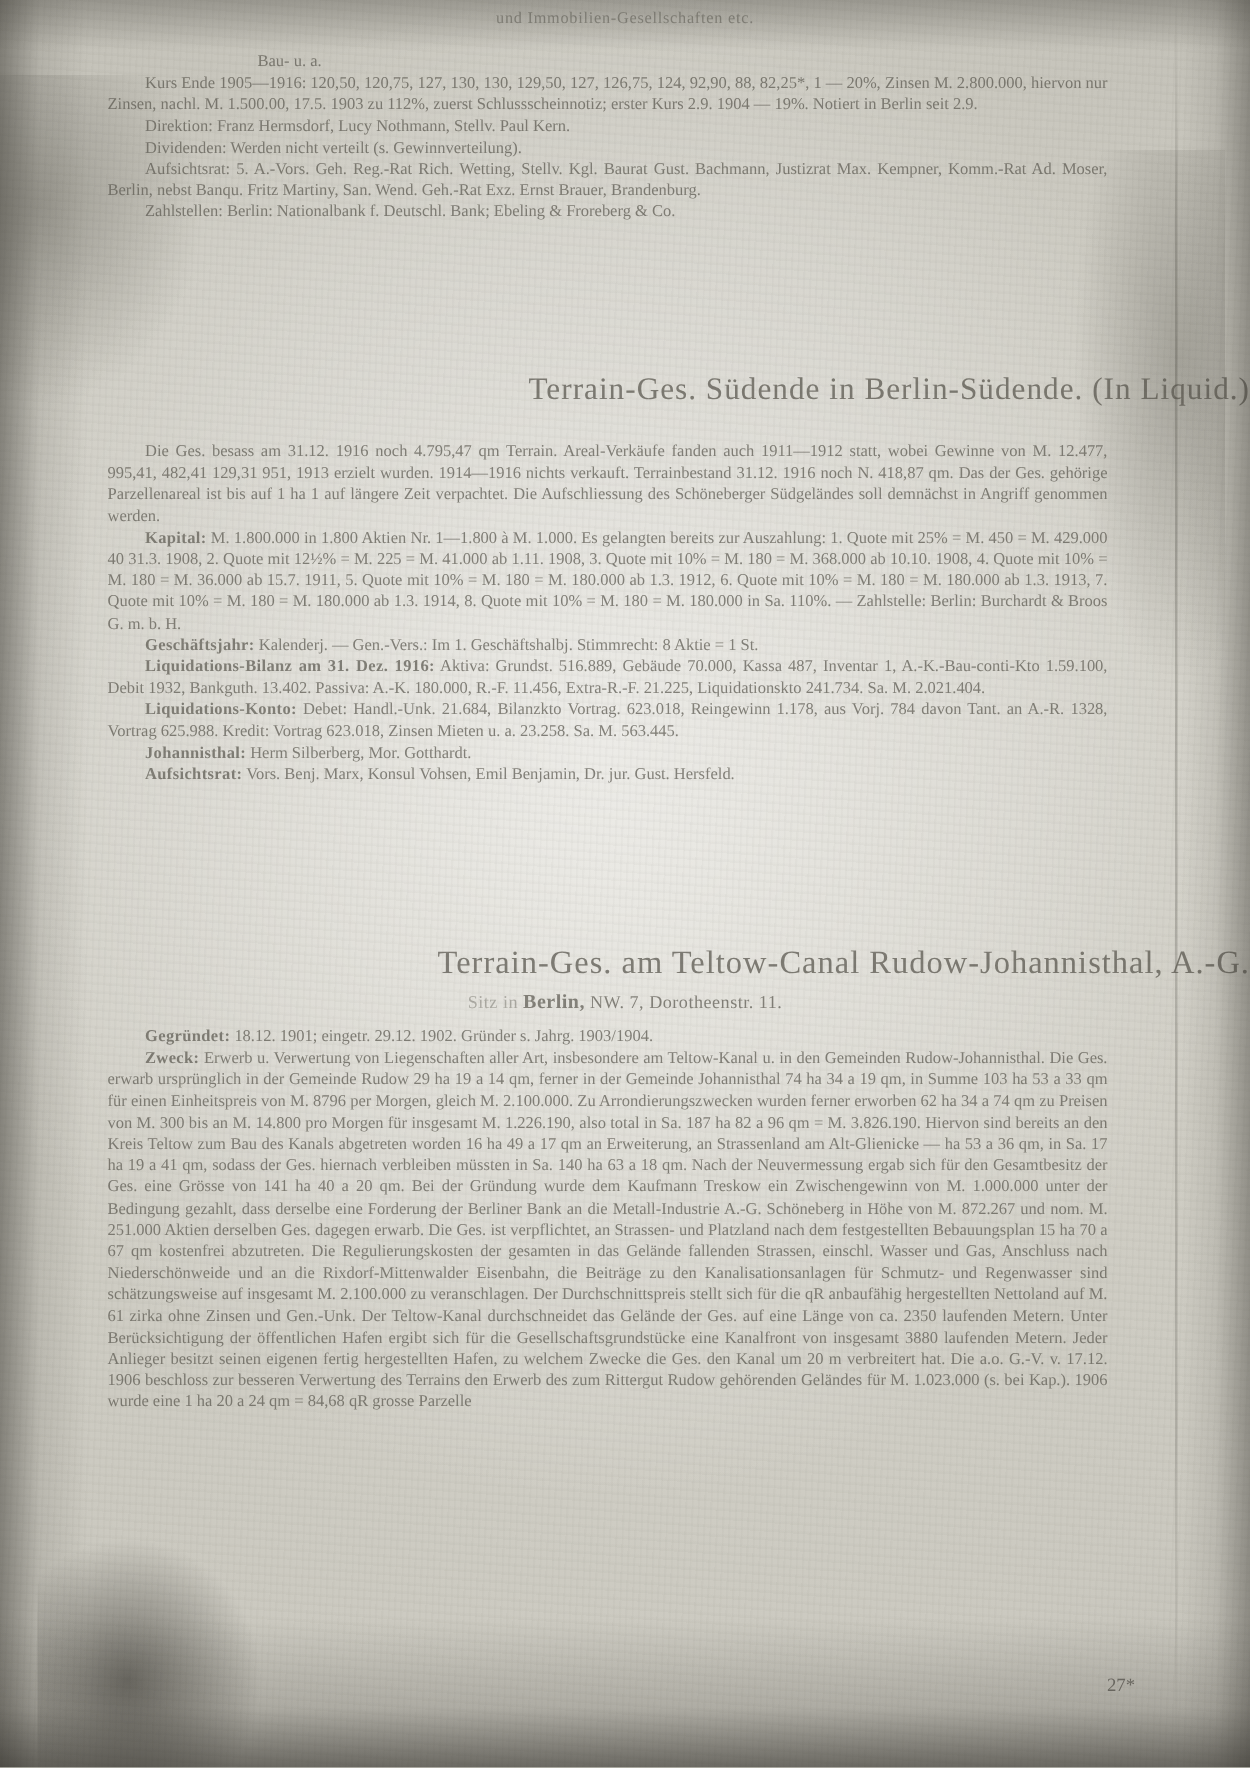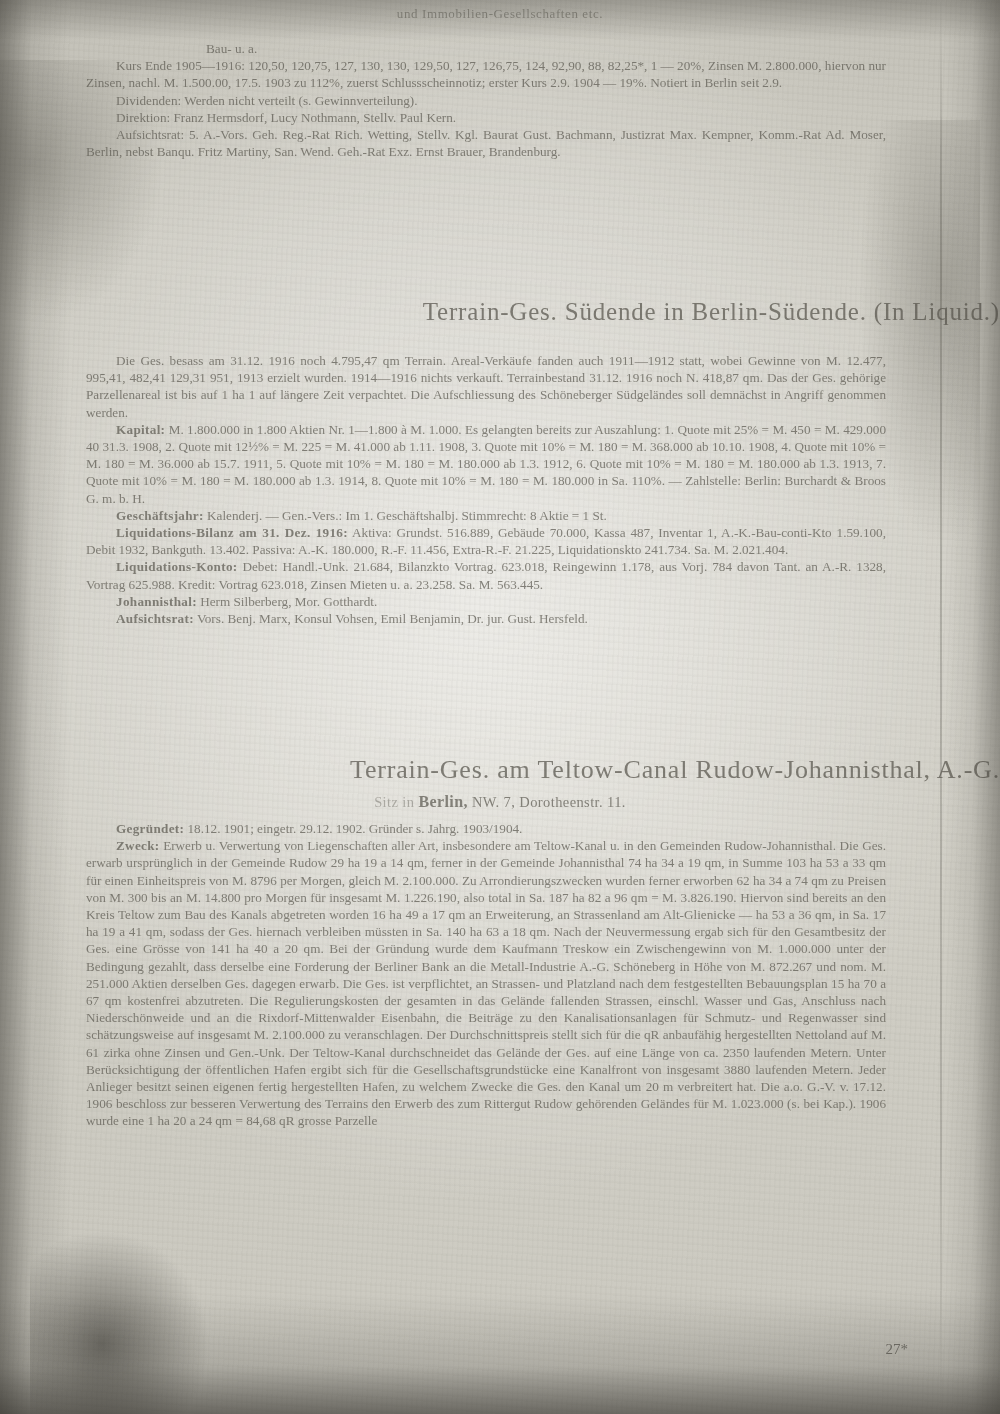--- a/index.html
+++ b/index.html
@@ -162,23 +162,24 @@
   <div class="blotch-a"></div>
   <div class="fold-line"></div>
 
   <div class="content">
 
     <div class="running-head">und Immobilien-Gesellschaften etc.</div>
 
     <div class="block" style="top:40px;">
       <p class="noind" style="text-indent:120px;">Bau-            u. a.</p>
       <p>Kurs Ende 1905—1916: 120,50, 120,75, 127, 130, 130, 129,50, 127, 126,75, 124, 92,90, 88, 82,25*, 1 —  20%, Zinsen M. 2.800.000, hiervon nur Zinsen, nachl. M. 1.500.00, 17.5. 1903 zu 112%, zuerst Schlussscheinnotiz; erster Kurs 2.9. 1904  —  19%. Notiert in Berlin seit 2.9.</p>
+      <p>Direktion: Franz Hermsdorf, Lucy Nothmann, Stellv. Paul Kern.</p>
       <p>Dividenden: Werden nicht verteilt (s. Gewinnverteilung).</p>
-      <p>Direktion: Franz Hermsdorf, Lucy Nothmann, Stellv. Paul Kern.</p>
       <p>Aufsichtsrat: 5. A.-Vors. Geh. Reg.-Rat Rich. Wetting, Stellv. Kgl. Baurat Gust. Bachmann, Justizrat Max. Kempner, Komm.-Rat Ad. Moser, Berlin, nebst Banqu. Fritz Martiny, San. Wend. Geh.-Rat Exz. Ernst Brauer, Brandenburg.</p>
+      <p>Zahlstellen: Berlin: Nationalbank f. Deutschl. Bank; Ebeling &amp; Froreberg &amp; Co.</p>
     </div>
 
     <h2 class="company" style="top:298px;">
       <span>Terrain-Ges. Südende in Berlin-Südende.</span>
       <span>(In Liquid.)</span>
     </h2>
 
     <div class="block" style="top:352px;">
       <p><span>Die Ges. besass am 31.12. 1916 noch 4.795,47 qm Terrain. Areal-Verkäufe fanden auch 1911—1912 statt, wobei Gewinne von M. 12.477, 995,41, 482,41 129,31 951, 1913 erzielt wurden. 1914—1916 nichts verkauft. Terrainbestand 31.12. 1916 noch N. 418,87 qm. Das der Ges. gehörige Parzellenareal ist bis auf 1 ha 1 auf längere Zeit verpachtet. Die Aufschliessung des Schöneberger Südgeländes soll demnächst in Angriff genommen werden.</span></p>
       <p><span class="lead">Kapital:</span><span> M. 1.800.000 in 1.800 Aktien Nr. 1—1.800 à M. 1.000. Es gelangten bereits zur Auszahlung: 1. Quote mit 25% = M. 450 = M. 429.000 40 31.3. 1908, 2. Quote mit 12½% = M. 225 = M. 41.000 ab 1.11. 1908, 3. Quote mit 10% = M. 180 = M. 368.000 ab 10.10. 1908, 4. Quote mit 10% = M. 180 = M. 36.000 ab 15.7. 1911, 5. Quote mit 10% = M. 180 = M. 180.000 ab 1.3. 1912, 6. Quote mit 10% = M. 180 = M. 180.000 ab 1.3. 1913, 7. Quote mit 10% = M. 180 = M. 180.000 ab 1.3. 1914, 8. Quote mit 10% = M. 180 = M. 180.000 in Sa. 110%. — Zahlstelle: Berlin: Burchardt &amp; Broos G. m. b. H.</span></p>

